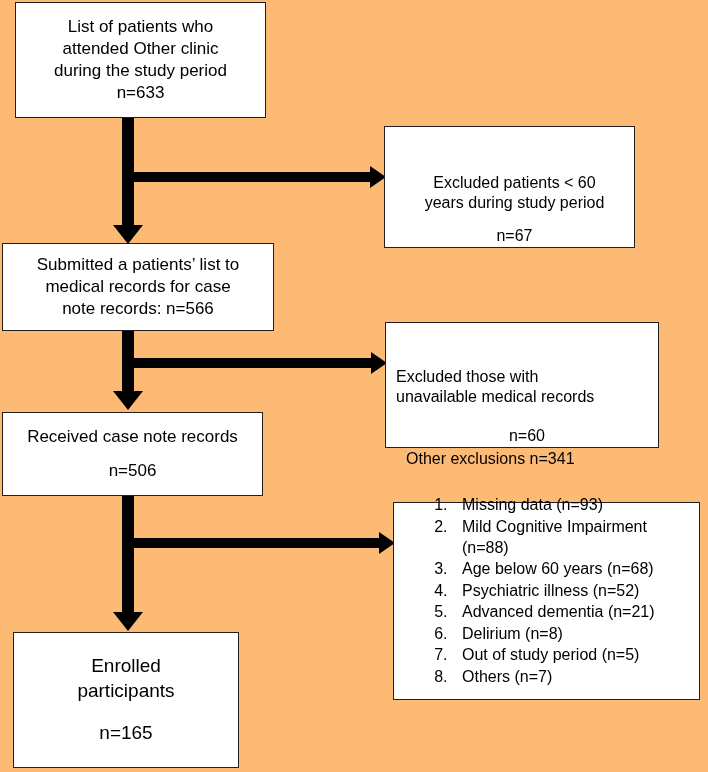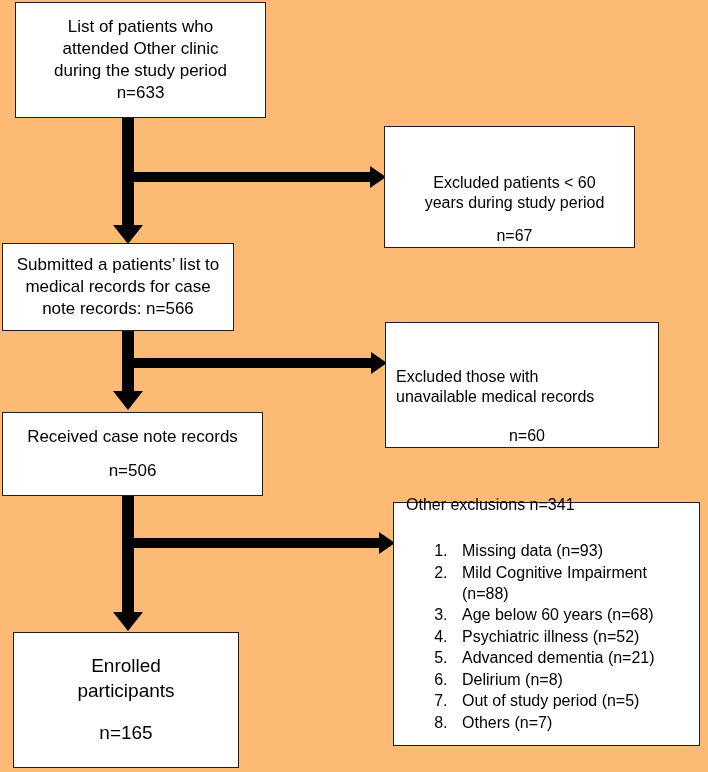--- a/index.html
+++ b/index.html
@@ -38,27 +38,27 @@
     line-height: 1.30;
     white-space: nowrap;
   }
   .box.topalign {
     justify-content: flex-end;
     align-items: stretch;
   }
 
   
   #box-attended   { left: 15px;  top: 2px;   width: 251px; height: 116px; font-size: 17px; }
-  #box-submitted  { left: 2px;   top: 243px; width: 232px; height: 88px;  font-size: 17px; }
+  #box-submitted  { left: 2px;   top: 243px; width: 272px; height: 88px;  font-size: 17px; }
   #box-received   { left: 2px;   top: 412px; width: 261px; height: 84px;  font-size: 17px; }
   #box-enrolled   { left: 13px;  top: 632px; width: 226px; height: 136px; font-size: 19px; }
 
   #box-excl-age   { left: 384px; top: 126px; width: 251px; height: 122px; font-size: 16px; }
   #box-excl-rec   { left: 385px; top: 322px; width: 274px; height: 126px; font-size: 16px; }
-  #box-excl-other { left: 393px; top: 502px; width: 307px; height: 244px; font-size: 16px; }
+  #box-excl-other { left: 393px; top: 502px; width: 307px; height: 198px; font-size: 16px; }
 
   
   .gap-sm { height: 12px; }
   .gap-md { height: 18px; }
 
   
   .leftblock {
     padding: 9px 0 0 10px;
     font-size: 16px;
     line-height: 1.32;

